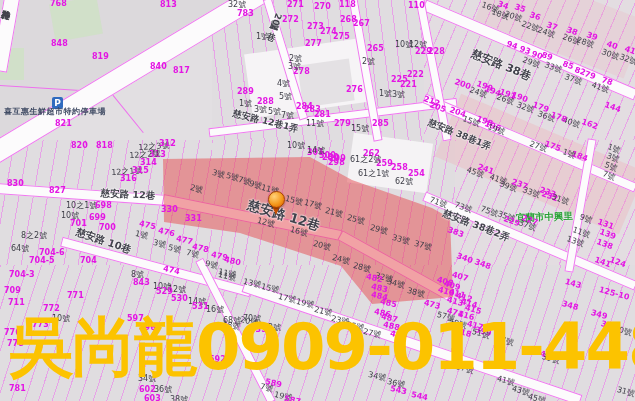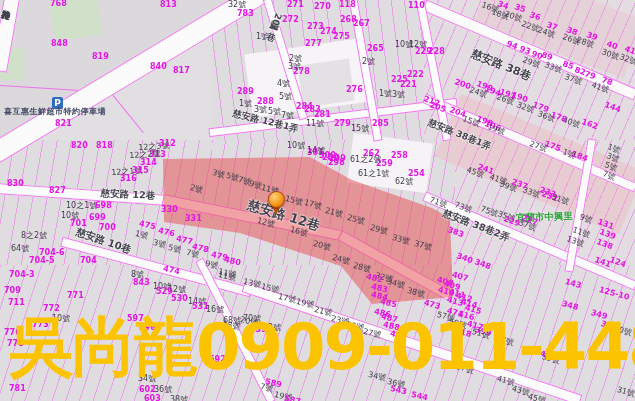--- a/index.html
+++ b/index.html
@@ -230,21 +230,21 @@
       <span class="lbl m" style="left: 596px; top: 256px; transform: rotate(20deg);">141</span>
       <span class="lbl m" style="left: 611px; top: 256px; transform: rotate(20deg);">124</span>
       <span class="lbl m" style="left: 307px; top: 149px;">301</span>
       <span class="lbl m" style="left: 319px; top: 152px;">300</span>
       <span class="lbl m" style="left: 329px; top: 155px;">299</span>
       <span class="lbl m" style="left: 328px; top: 159px;">298</span>
       <span class="lbl h" style="left: 287px; top: 142px;">10號</span>
       <span class="lbl h" style="left: 307px; top: 147px;">14號</span>
       <span class="lbl m" style="left: 363px; top: 150px;">262</span>
       <span class="lbl m" style="left: 376px; top: 160px;">259</span>
-      <span class="lbl m" style="left: 391px; top: 152px;">258</span>
+      <span class="lbl m" style="left: 391px; top: 164px;">258</span>
       <span class="lbl m" style="left: 408px; top: 170px;">254</span>
       <span class="lbl h" style="left: 350px; top: 156px;">61之2號</span>
       <span class="lbl h" style="left: 358px; top: 170px;">61之1號</span>
       <span class="lbl h" style="left: 395px; top: 178px;">62號</span>
       <span class="lbl h" style="left: 213px; top: 169px; transform: rotate(13deg);">3號</span>
       <span class="lbl h" style="left: 227px; top: 172px; transform: rotate(13deg);">5號</span>
       <span class="lbl h" style="left: 239px; top: 176px; transform: rotate(13deg);">7號</span>
       <span class="lbl h" style="left: 250px; top: 180px; transform: rotate(13deg);">9號</span>
       <span class="lbl h" style="left: 262px; top: 184px; transform: rotate(13deg);">11號</span>
       <span class="lbl h" style="left: 286px; top: 195px; transform: rotate(13deg);">15號</span>

